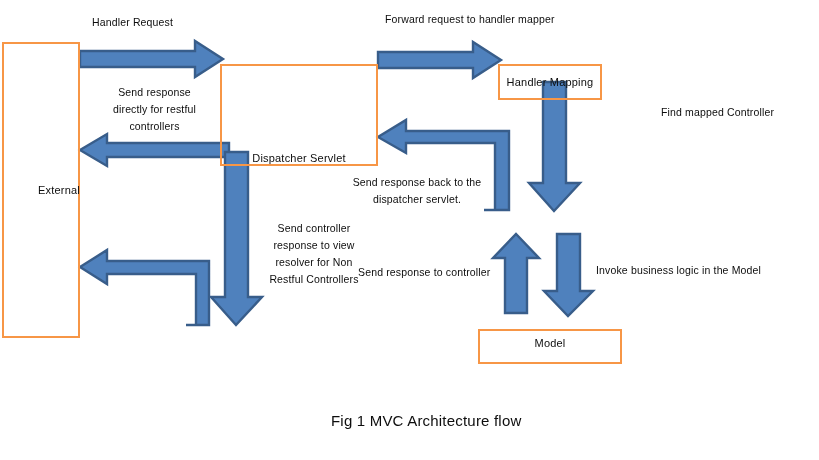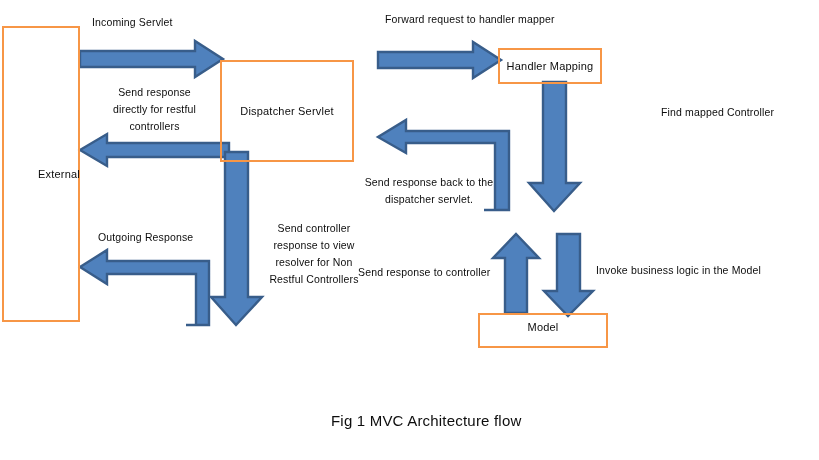--- a/index.html
+++ b/index.html
@@ -24,20 +24,21 @@
   }
   .node-box {
     position: absolute;
     box-sizing: border-box;
     border: 2px solid #F79646;
     background: transparent;
     display: flex;
     align-items: flex-start;
     justify-content: center;
     z-index: 5;
+    margin-top: 16px;
   }
   .node-label {
     font-family: "Liberation Sans", sans-serif;
     font-size: 11px;
     color: #0d0d0d;
     letter-spacing: 0.2px;
     white-space: nowrap;
   }
   .edge-label {
     position: absolute;
@@ -89,48 +90,47 @@
 
     <polygon points="505,313 505,258 493,258 516,234 539,258 527,258 527,313" fill="#4F81BD" stroke="#385D8A" stroke-width="2.4" stroke-linejoin="miter"></polygon>
 
     <polygon points="557,234 580,234 580,291 593,291 568,316 544,291 557,291" fill="#4F81BD" stroke="#385D8A" stroke-width="2.4" stroke-linejoin="miter"></polygon>
   </svg>
 
   <div class="node-box vcenter" style="left:2px; top:26px; width:78px; height:296px;padding-left:36px;">
     <span class="node-label">External</span>
   </div>
 
-  <div class="node-box vcenter" style="left:220px; top:60px; width:134px; height:102px;">
+  <div class="node-box vcenter" style="left:220px; top:48px; width:158px; height:102px;align-items:flex-end;">
     <span class="node-label">Dispatcher Servlet</span>
   </div>
 
   <div class="node-box vcenter" style="left:498px; top:48px; width:104px; height:36px;">
     <span class="node-label">Handler Mapping</span>
   </div>
 
 
-  <div class="node-box topalign" style="left:478px; top:313px; width:130px; height:35px;">
+  <div class="node-box topalign" style="left:478px; top:313px; width:144px; height:35px;">
     <span class="node-label">Model</span>
   </div>
 
 
-  <div class="edge-label" style="left:92px; top:14px; width:170px; text-align:left;">Incoming Servlet</div>
+  <div class="edge-label" style="left:92px; top:14px; width:170px; text-align:left;">Handler Request</div>
 
   <div class="edge-label" style="left:385px; top:11px; width:300px; text-align:left;">Forward request to handler mapper</div>
 
   <div class="edge-label center" style="left:92px; top:84px; width:125px;text-align:center;">Send response
 directly for restful
 controllers</div>
 
   <div class="edge-label" style="left:613px; top:104px; width:200px; text-align:left;padding-left:48px;">Find mapped Controller</div>
 
-  <div class="edge-label center" style="left:349px; top:174px; width:160px;">Send response back to the
+  <div class="edge-label center" style="left:337px; top:174px; width:160px;">Send response back to the
 dispatcher servlet.</div>
 
-  <div class="edge-label" style="left:98px; top:229px; width:160px; text-align:left;">Outgoing Response</div>
 
   <div class="edge-label center" style="left:254px; top:220px; width:120px;">Send controller
 response to view
 resolver for Non
 Restful Controllers</div>
 
   <div class="edge-label" style="left:358px; top:264px; width:190px; text-align:left;">Send response to controller</div>
 
   <div class="edge-label" style="left:596px; top:262px; width:230px; text-align:left;">Invoke business logic in the Model</div>
 

